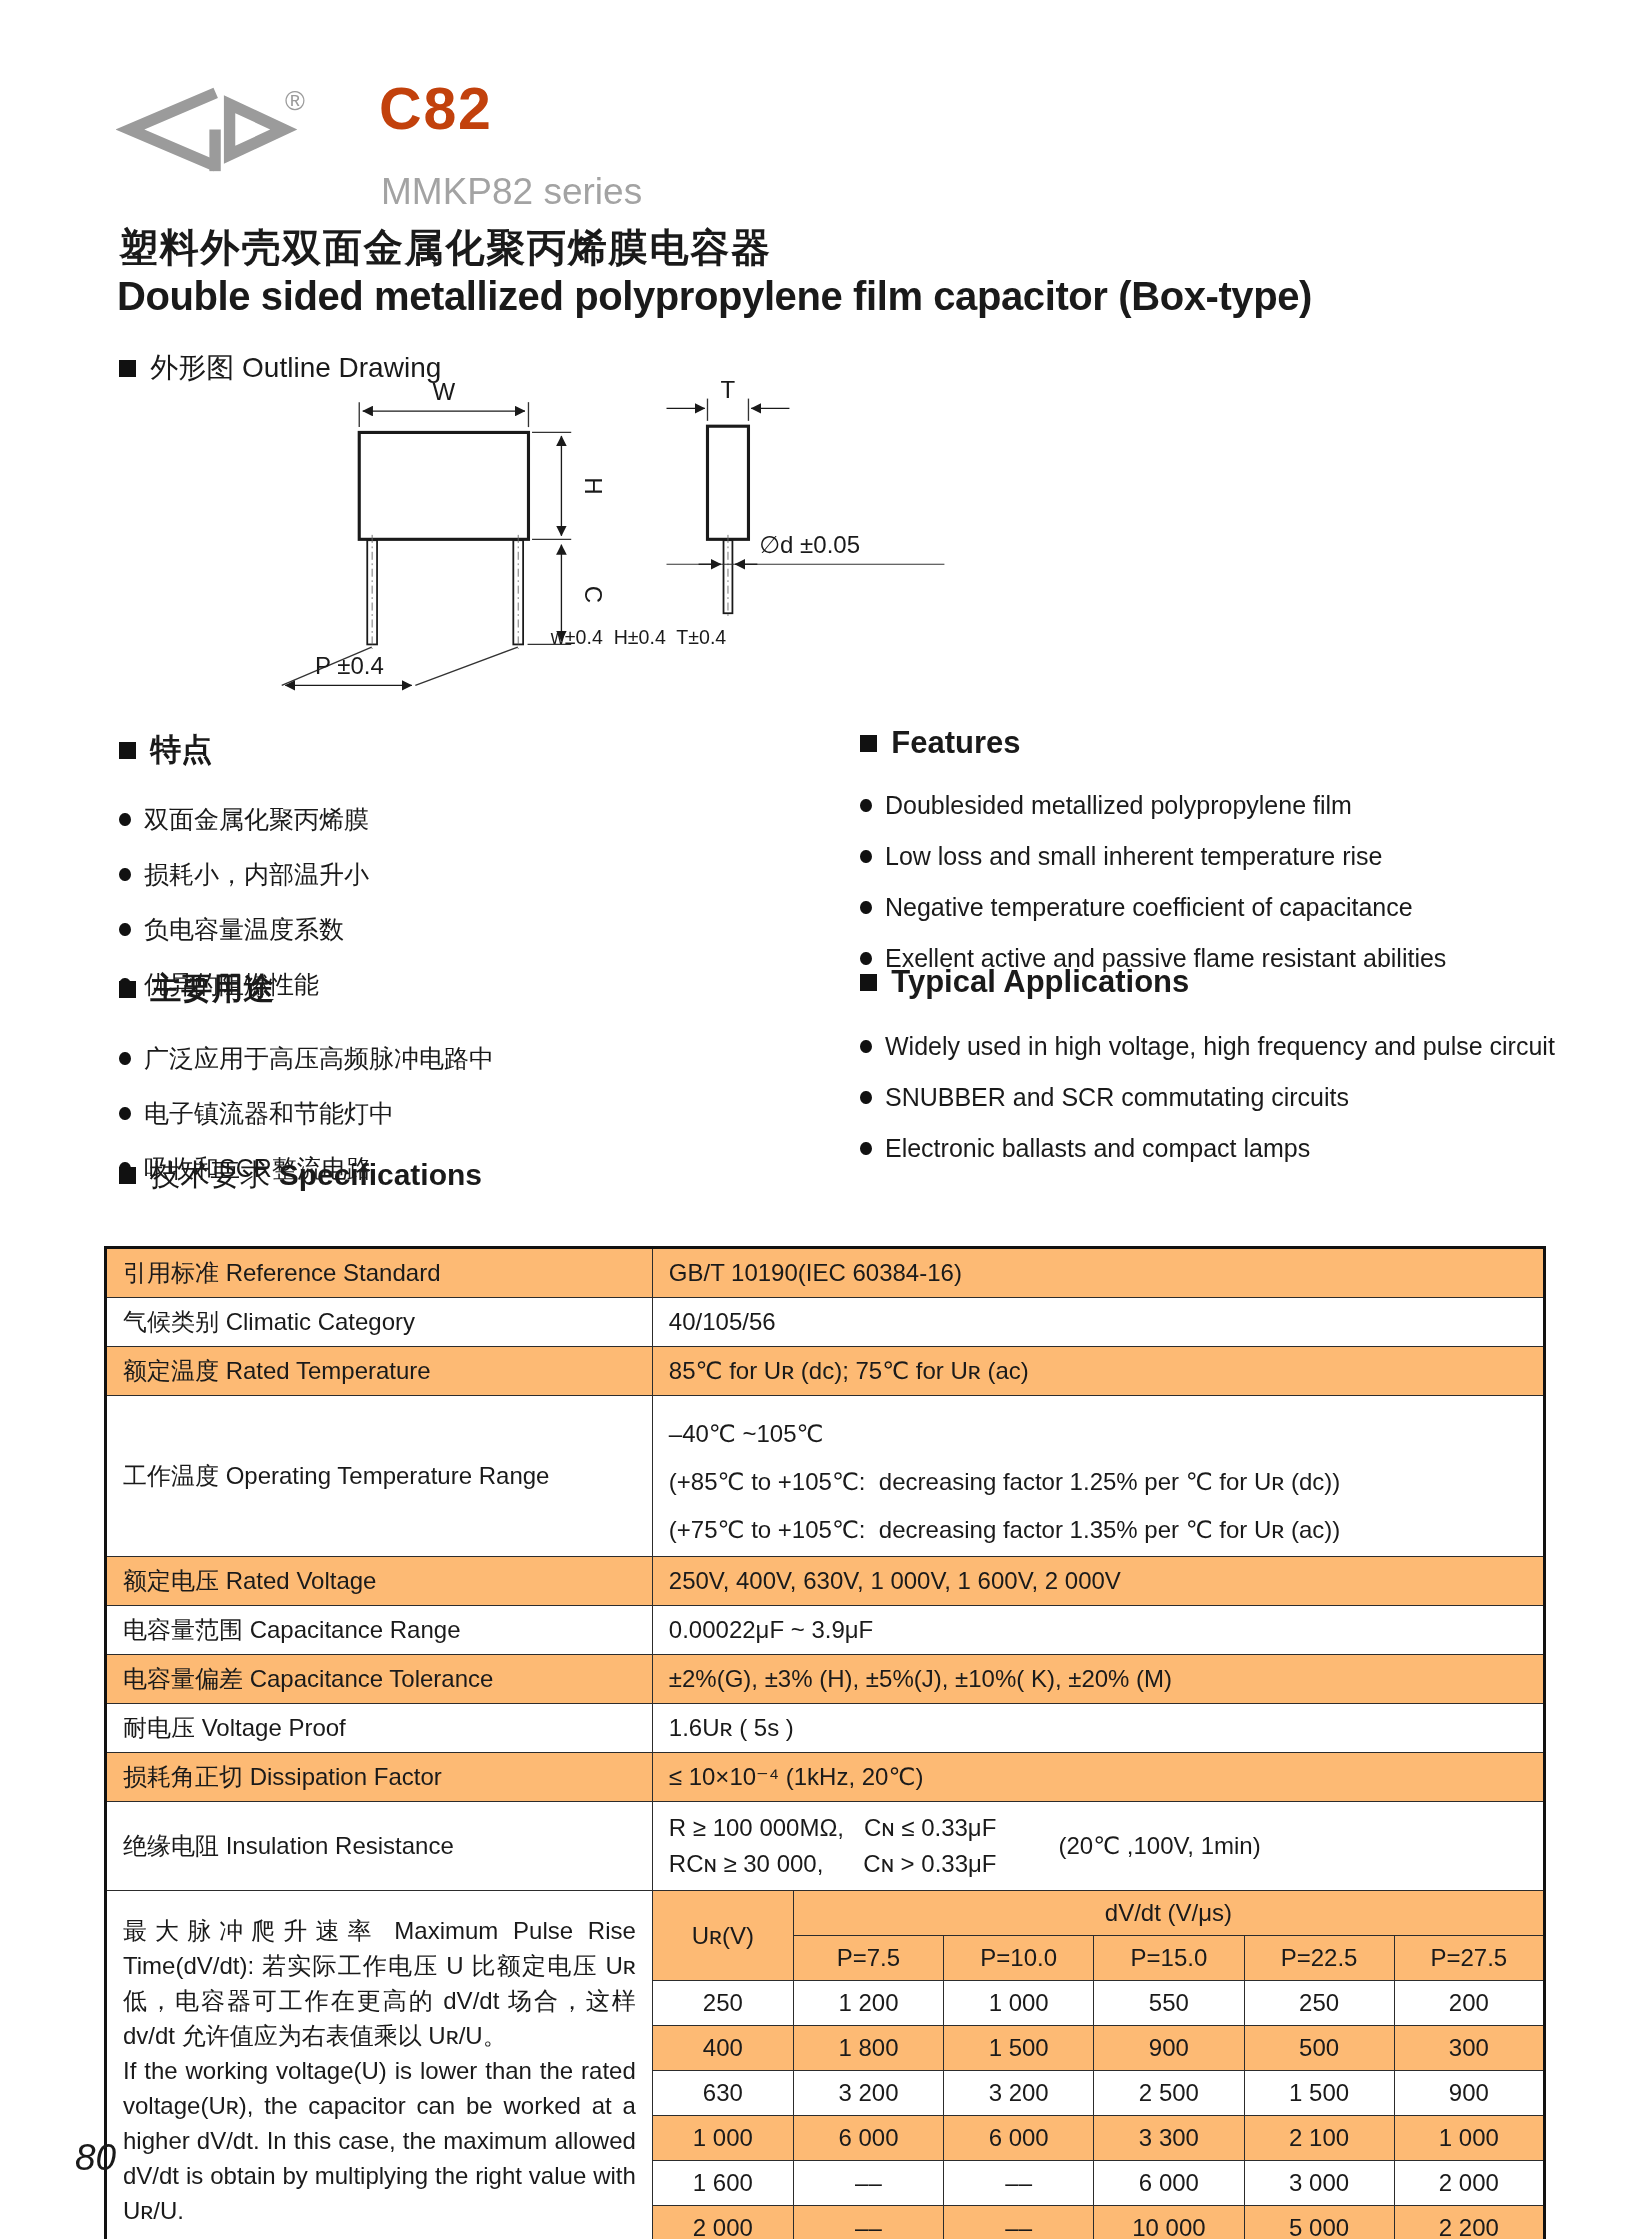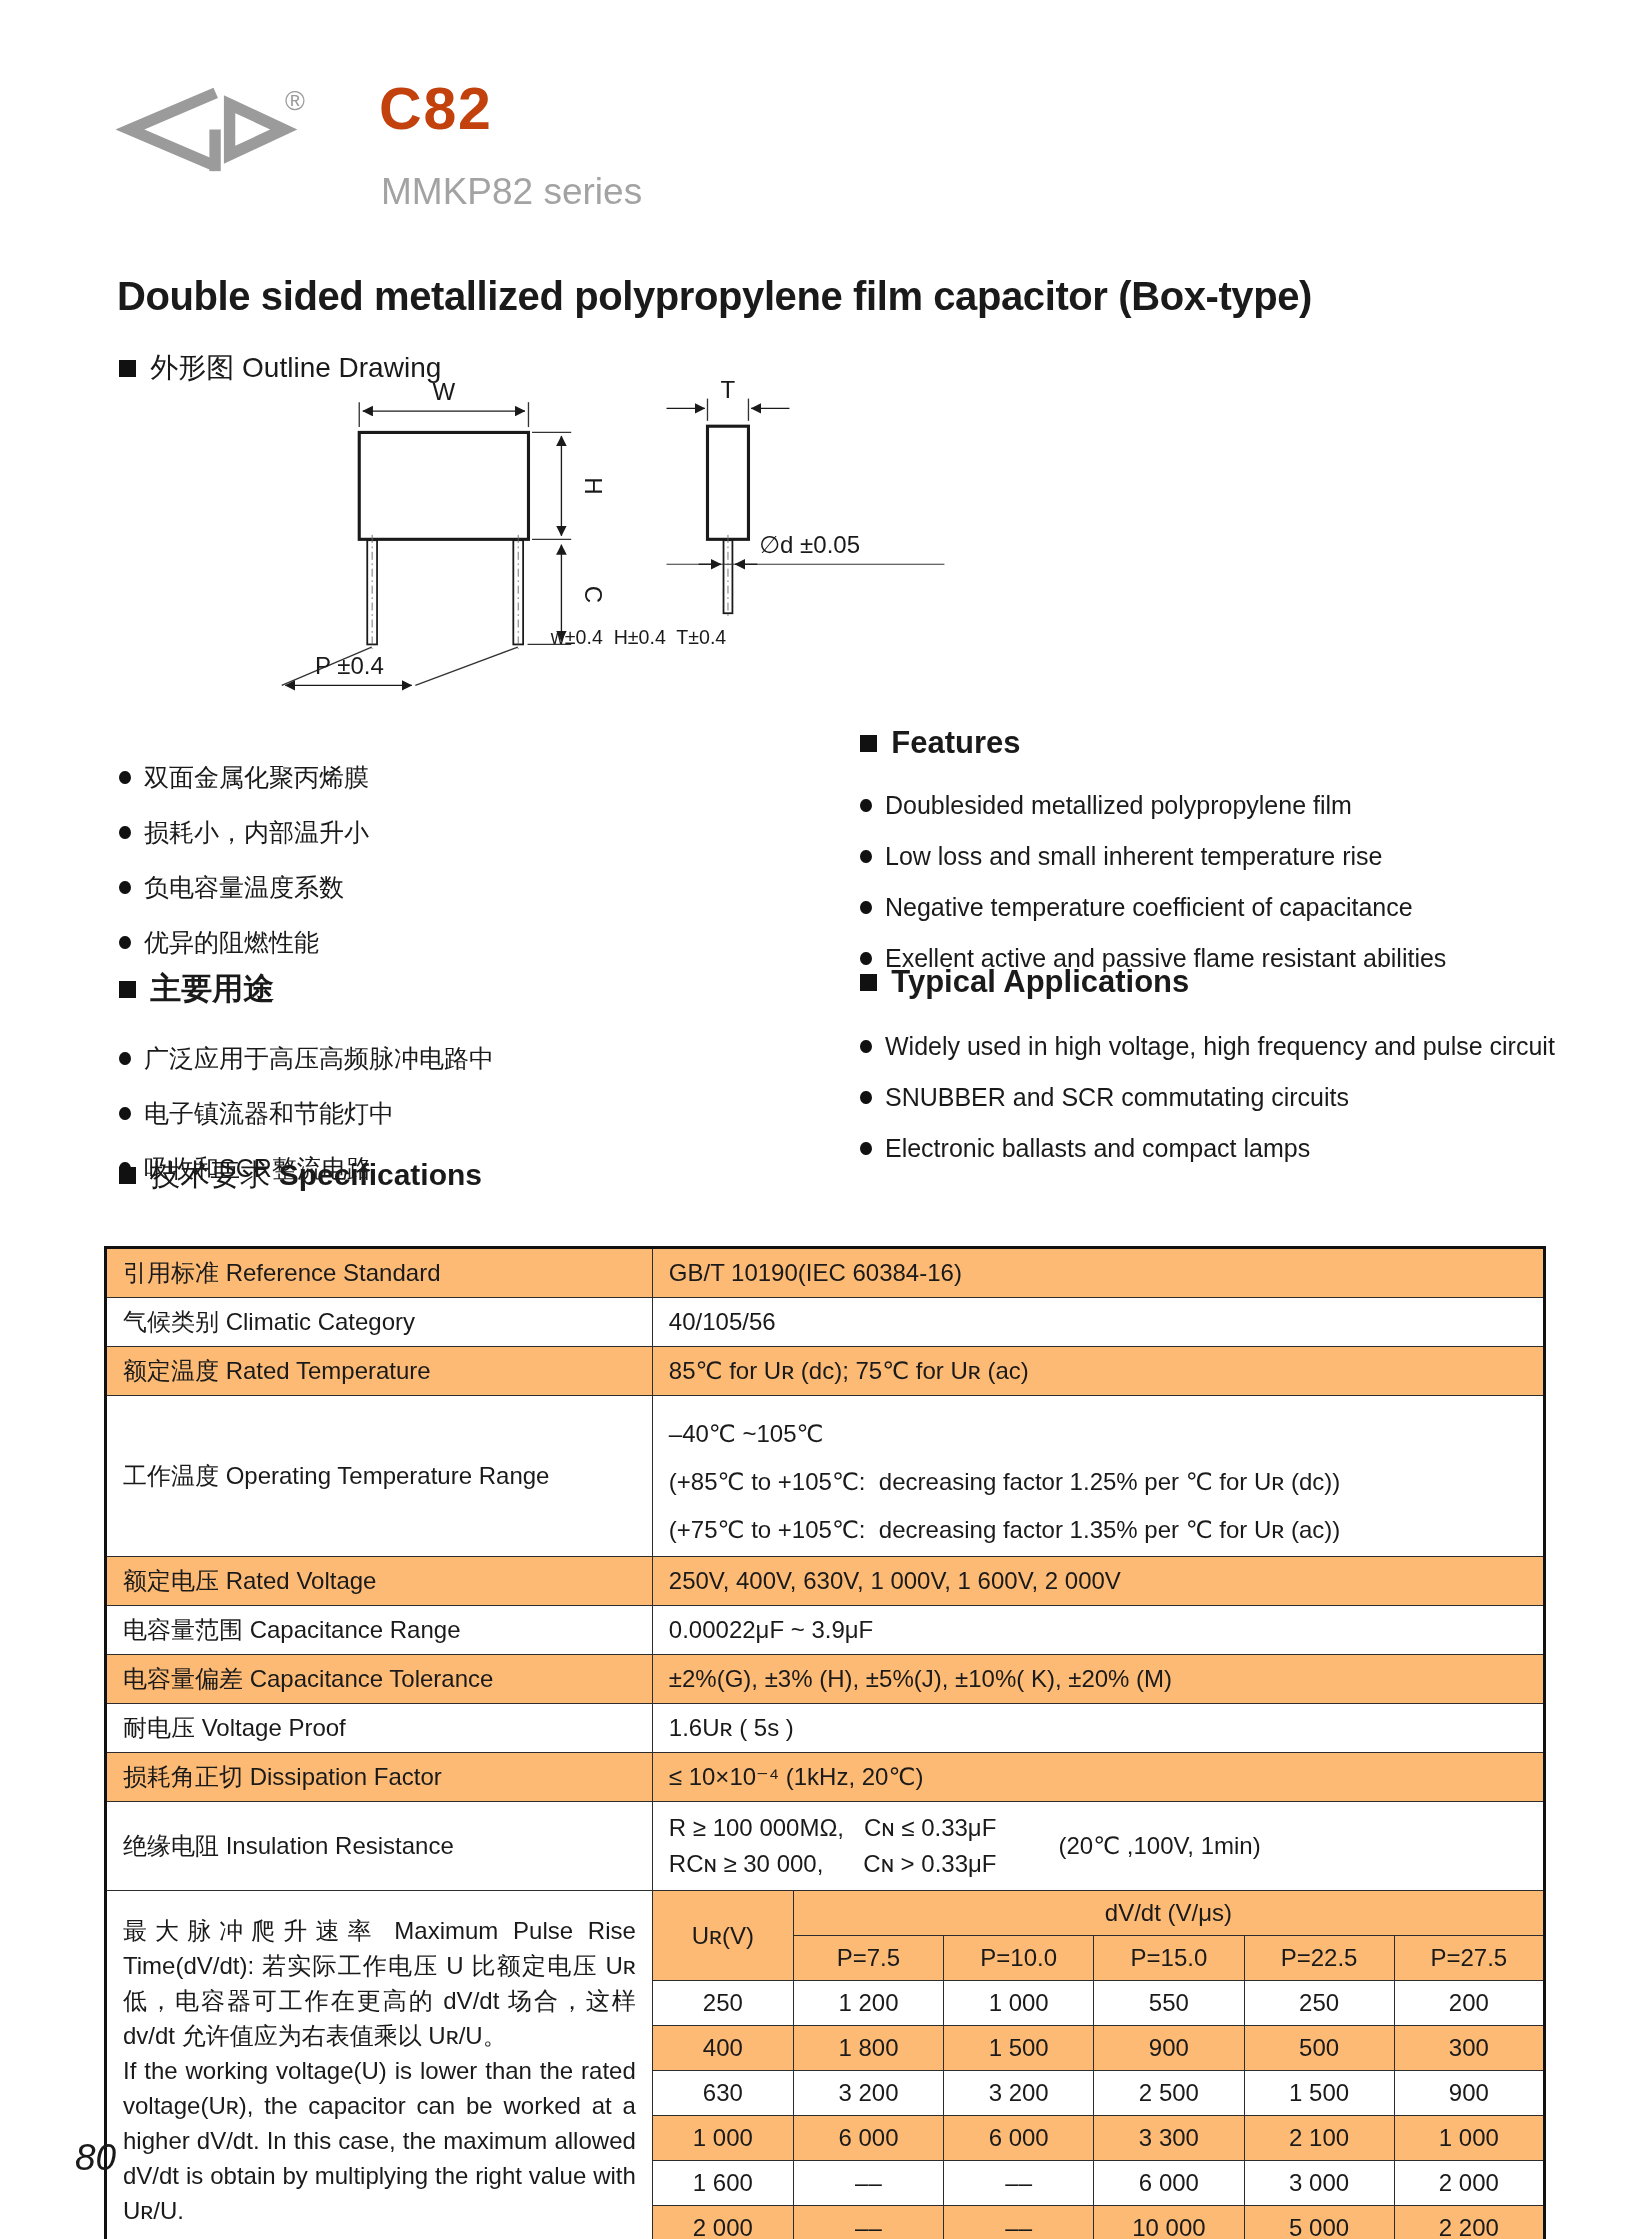--- a/index.html
+++ b/index.html
@@ -58,20 +58,21 @@
 
   <svg class="abs" style="left:116px;top:85px;" width="183" height="89" viewBox="0 0 290 140">
     <path d="M158 12 L22 70 L158 128" fill="none" stroke="#9b9b9b" stroke-width="18"></path>
     <rect x="148" y="70" width="18" height="66" fill="#9b9b9b"></rect>
     <path d="M180 30 L266 70 L180 110 Z" fill="none" stroke="#9b9b9b" stroke-width="18"></path>
   </svg>
   <div class="abs reg">®</div>
   <div class="abs model">C82</div>
   <div class="abs series">MMKP82 series</div>
 
+  <div class="abs title-zh">塑料外壳双面金属化聚丙烯膜电容器</div>
   <div class="abs title-en">Double sided metallized polypropylene film capacitor (Box-type)</div>
 
   <div class="abs sec" style="left:119px;top:349px;">
     <span class="sq"></span>
     <span class="sec-h">外形图 Outline Drawing</span>
   </div>
 
   <svg class="abs" style="left:178px;top:379px;" width="847" height="334" viewBox="0 0 950 375">
     <defs>
       <marker id="arr" viewBox="0 0 10 10" refX="9.5" refY="5" markerWidth="8" markerHeight="8" orient="auto-start-reverse">
@@ -109,20 +110,24 @@
     <line x1="686" y1="33" x2="643" y2="33" stroke="#1a1a1a" stroke-width="1.5" marker-end="url(#arr)"></line>
     <text x="617" y="21" text-anchor="middle" font-size="27">T</text>
     <line x1="548" y1="208" x2="860" y2="208" stroke="#333" stroke-width="1.2"></line>
     <line x1="584" y1="208" x2="609" y2="208" stroke="#1a1a1a" stroke-width="1.5" marker-end="url(#arr)"></line>
     <line x1="650" y1="208" x2="625" y2="208" stroke="#1a1a1a" stroke-width="1.5" marker-end="url(#arr)"></line>
     <text x="652" y="195" font-size="27">∅d ±0.05</text>
     <text x="418" y="297" font-size="22" xml:space="preserve">w±0.4  H±0.4  T±0.4</text>
   </svg>
 
   <div class="abs" style="left:119px;top:729px;width:713px;">
+    <div class="sec">
+      <span class="sq"></span>
+      <span class="sec-h-big">特点</span>
+    </div>
     <ul class="blist" style="margin-top:32px;">
       <li>
           <span class="blt"></span>
           <span>双面金属化聚丙烯膜</span>
         </li>
       <li>
           <span class="blt"></span>
           <span>损耗小，内部温升小</span>
         </li>
       <li>

